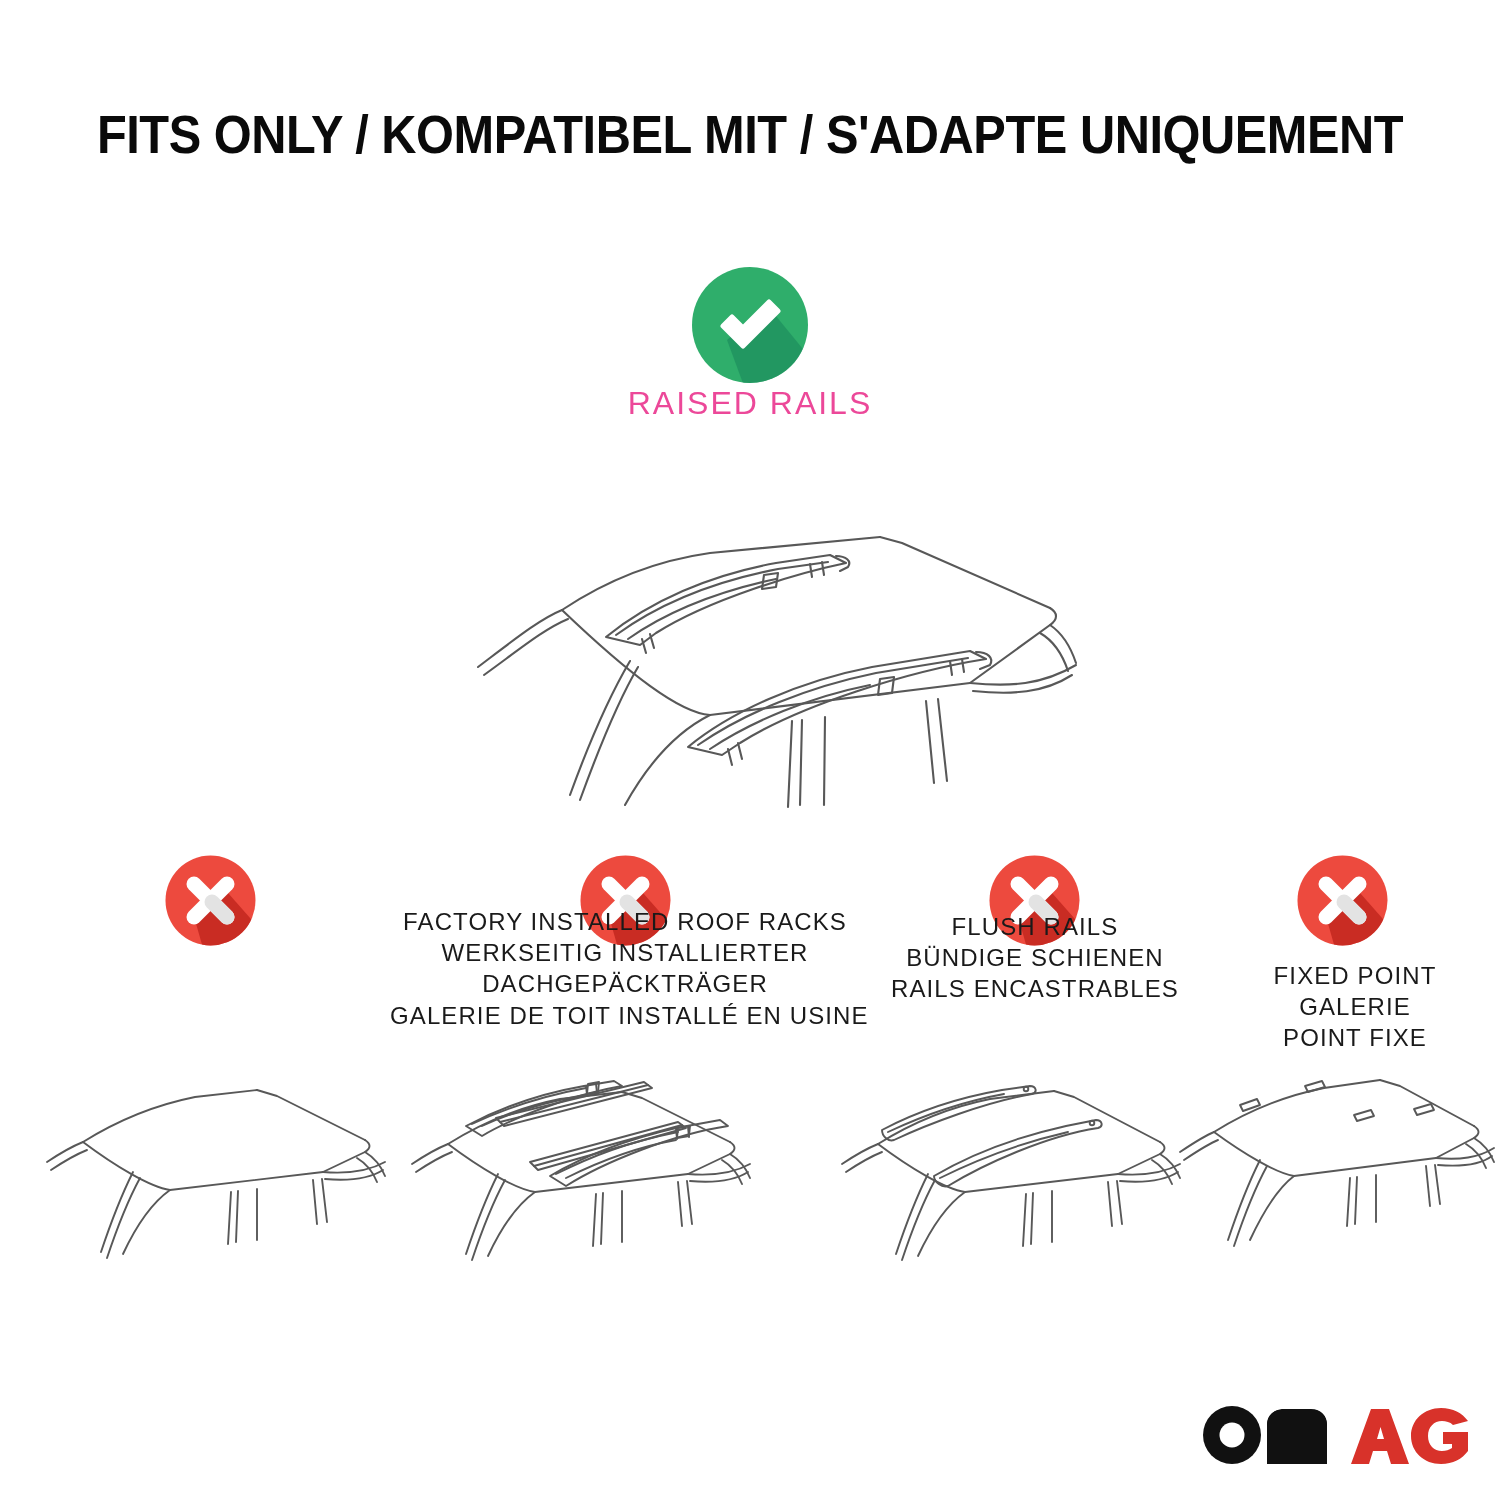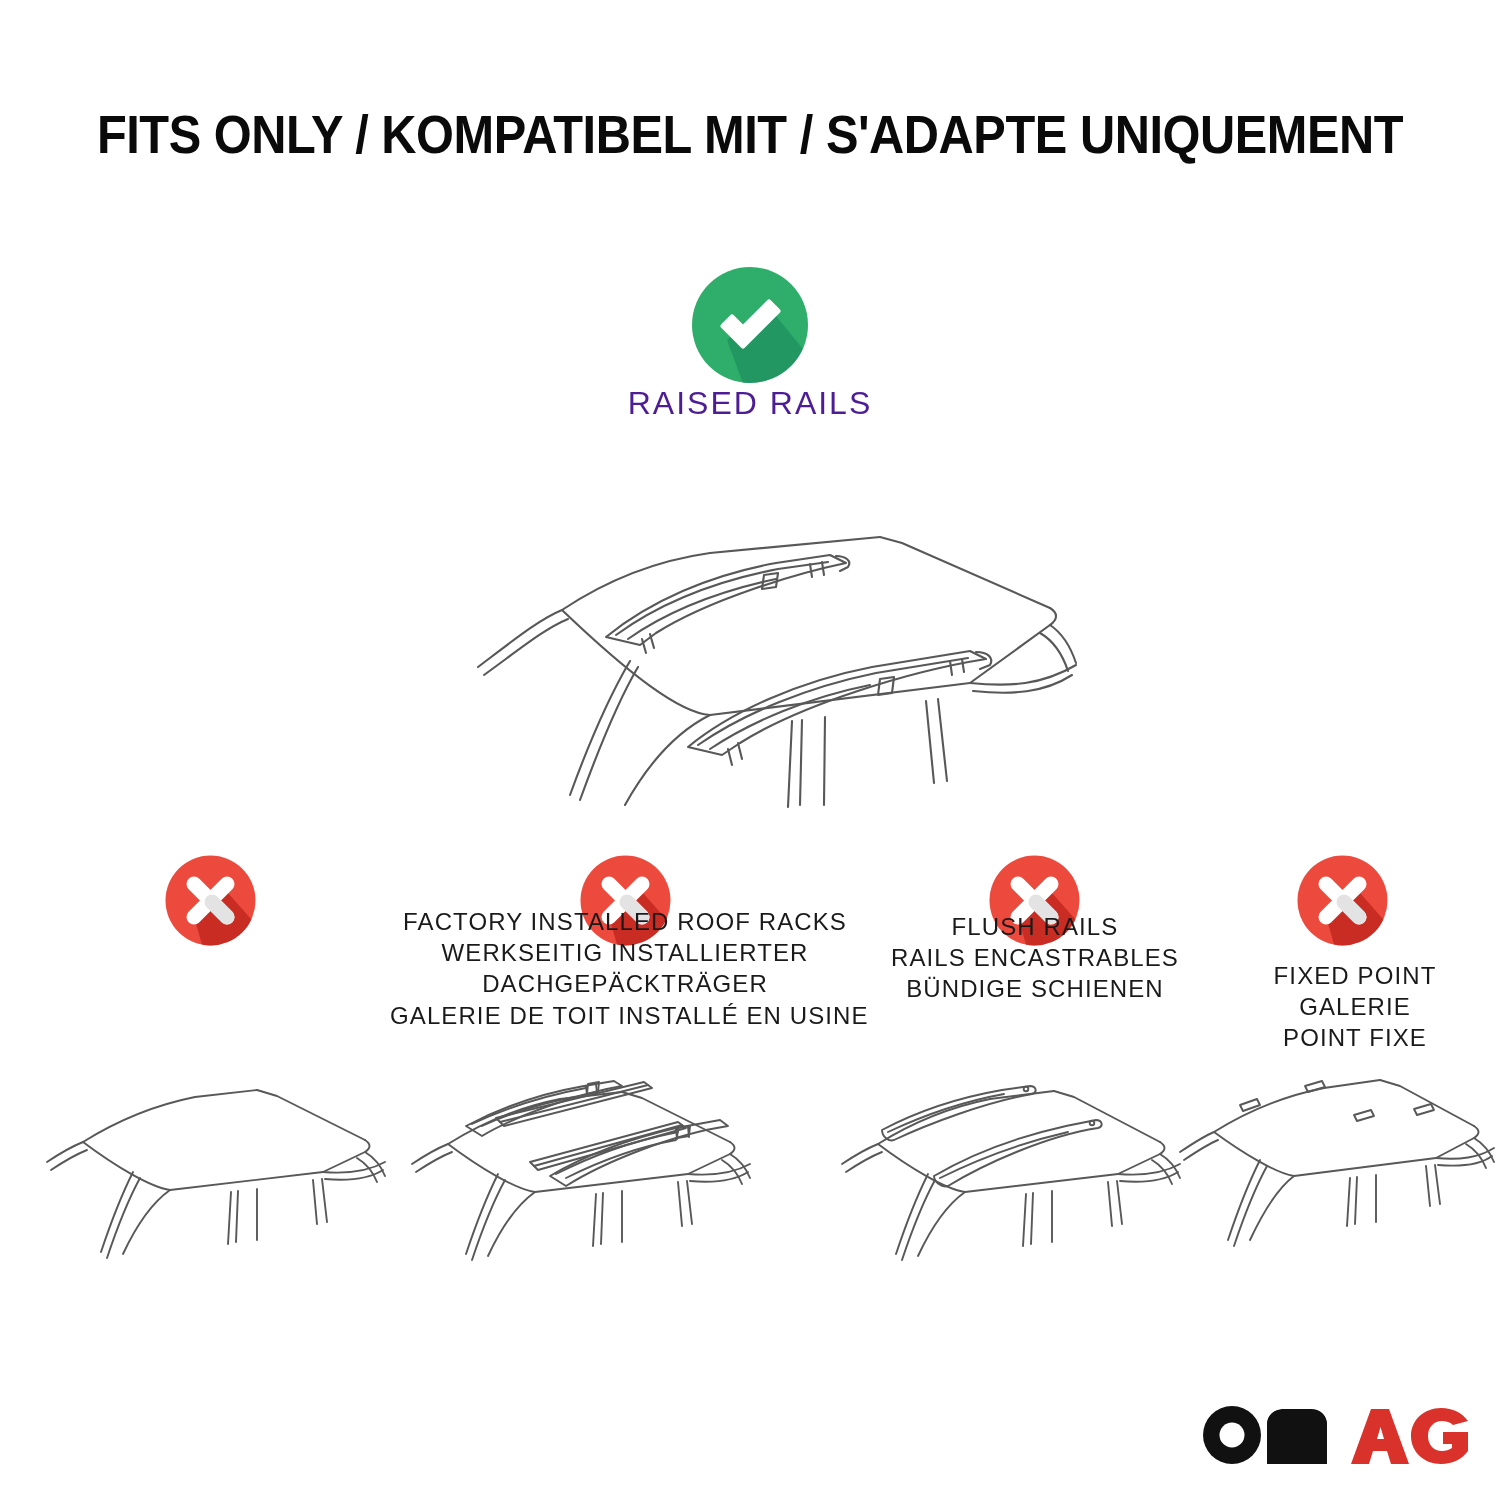--- a/index.html
+++ b/index.html
@@ -41,21 +41,21 @@
     line-height:1.30;
     letter-spacing:1.1px;
     white-space:nowrap;
   }
   .label .ln{display:block;}
 
   .label-main{
     font-size:32px;
     letter-spacing:2.0px;
     line-height:1.32;
-    color:#4c1d95;
+    color:#ec4899;
   }
   .label-sub{ font-size:24px; }
 
   
   .roof{position:absolute;}
   .roof svg{display:block;}
 
   
   .logo{
     position:absolute;
@@ -231,22 +231,22 @@
 
   <div class="label label-sub" style="left:390px;top:906px;width:470px;">
     <span class="ln">FACTORY INSTALLED ROOF RACKS</span>
     <span class="ln">WERKSEITIG INSTALLIERTER</span>
     <span class="ln">DACHGEPÄCKTRÄGER</span>
     <span class="ln">GALERIE DE TOIT INSTALLÉ EN USINE</span>
   </div>
 
   <div class="label label-sub" style="left:855px;top:911px;width:360px;">
     <span class="ln">FLUSH RAILS</span>
+    <span class="ln">BÜNDIGE SCHIENEN</span>
     <span class="ln">RAILS ENCASTRABLES</span>
-    <span class="ln">BÜNDIGE SCHIENEN</span>
   </div>
 
   <div class="label label-sub" style="left:1215px;top:960px;width:280px;">
     <span class="ln">FIXED POINT</span>
     <span class="ln">GALERIE</span>
     <span class="ln">POINT FIXE</span>
   </div>
 
   <div class="roof" style="left:45px;top:1072px;">
     <svg width="350" height="220" viewBox="0 0 350 220">

